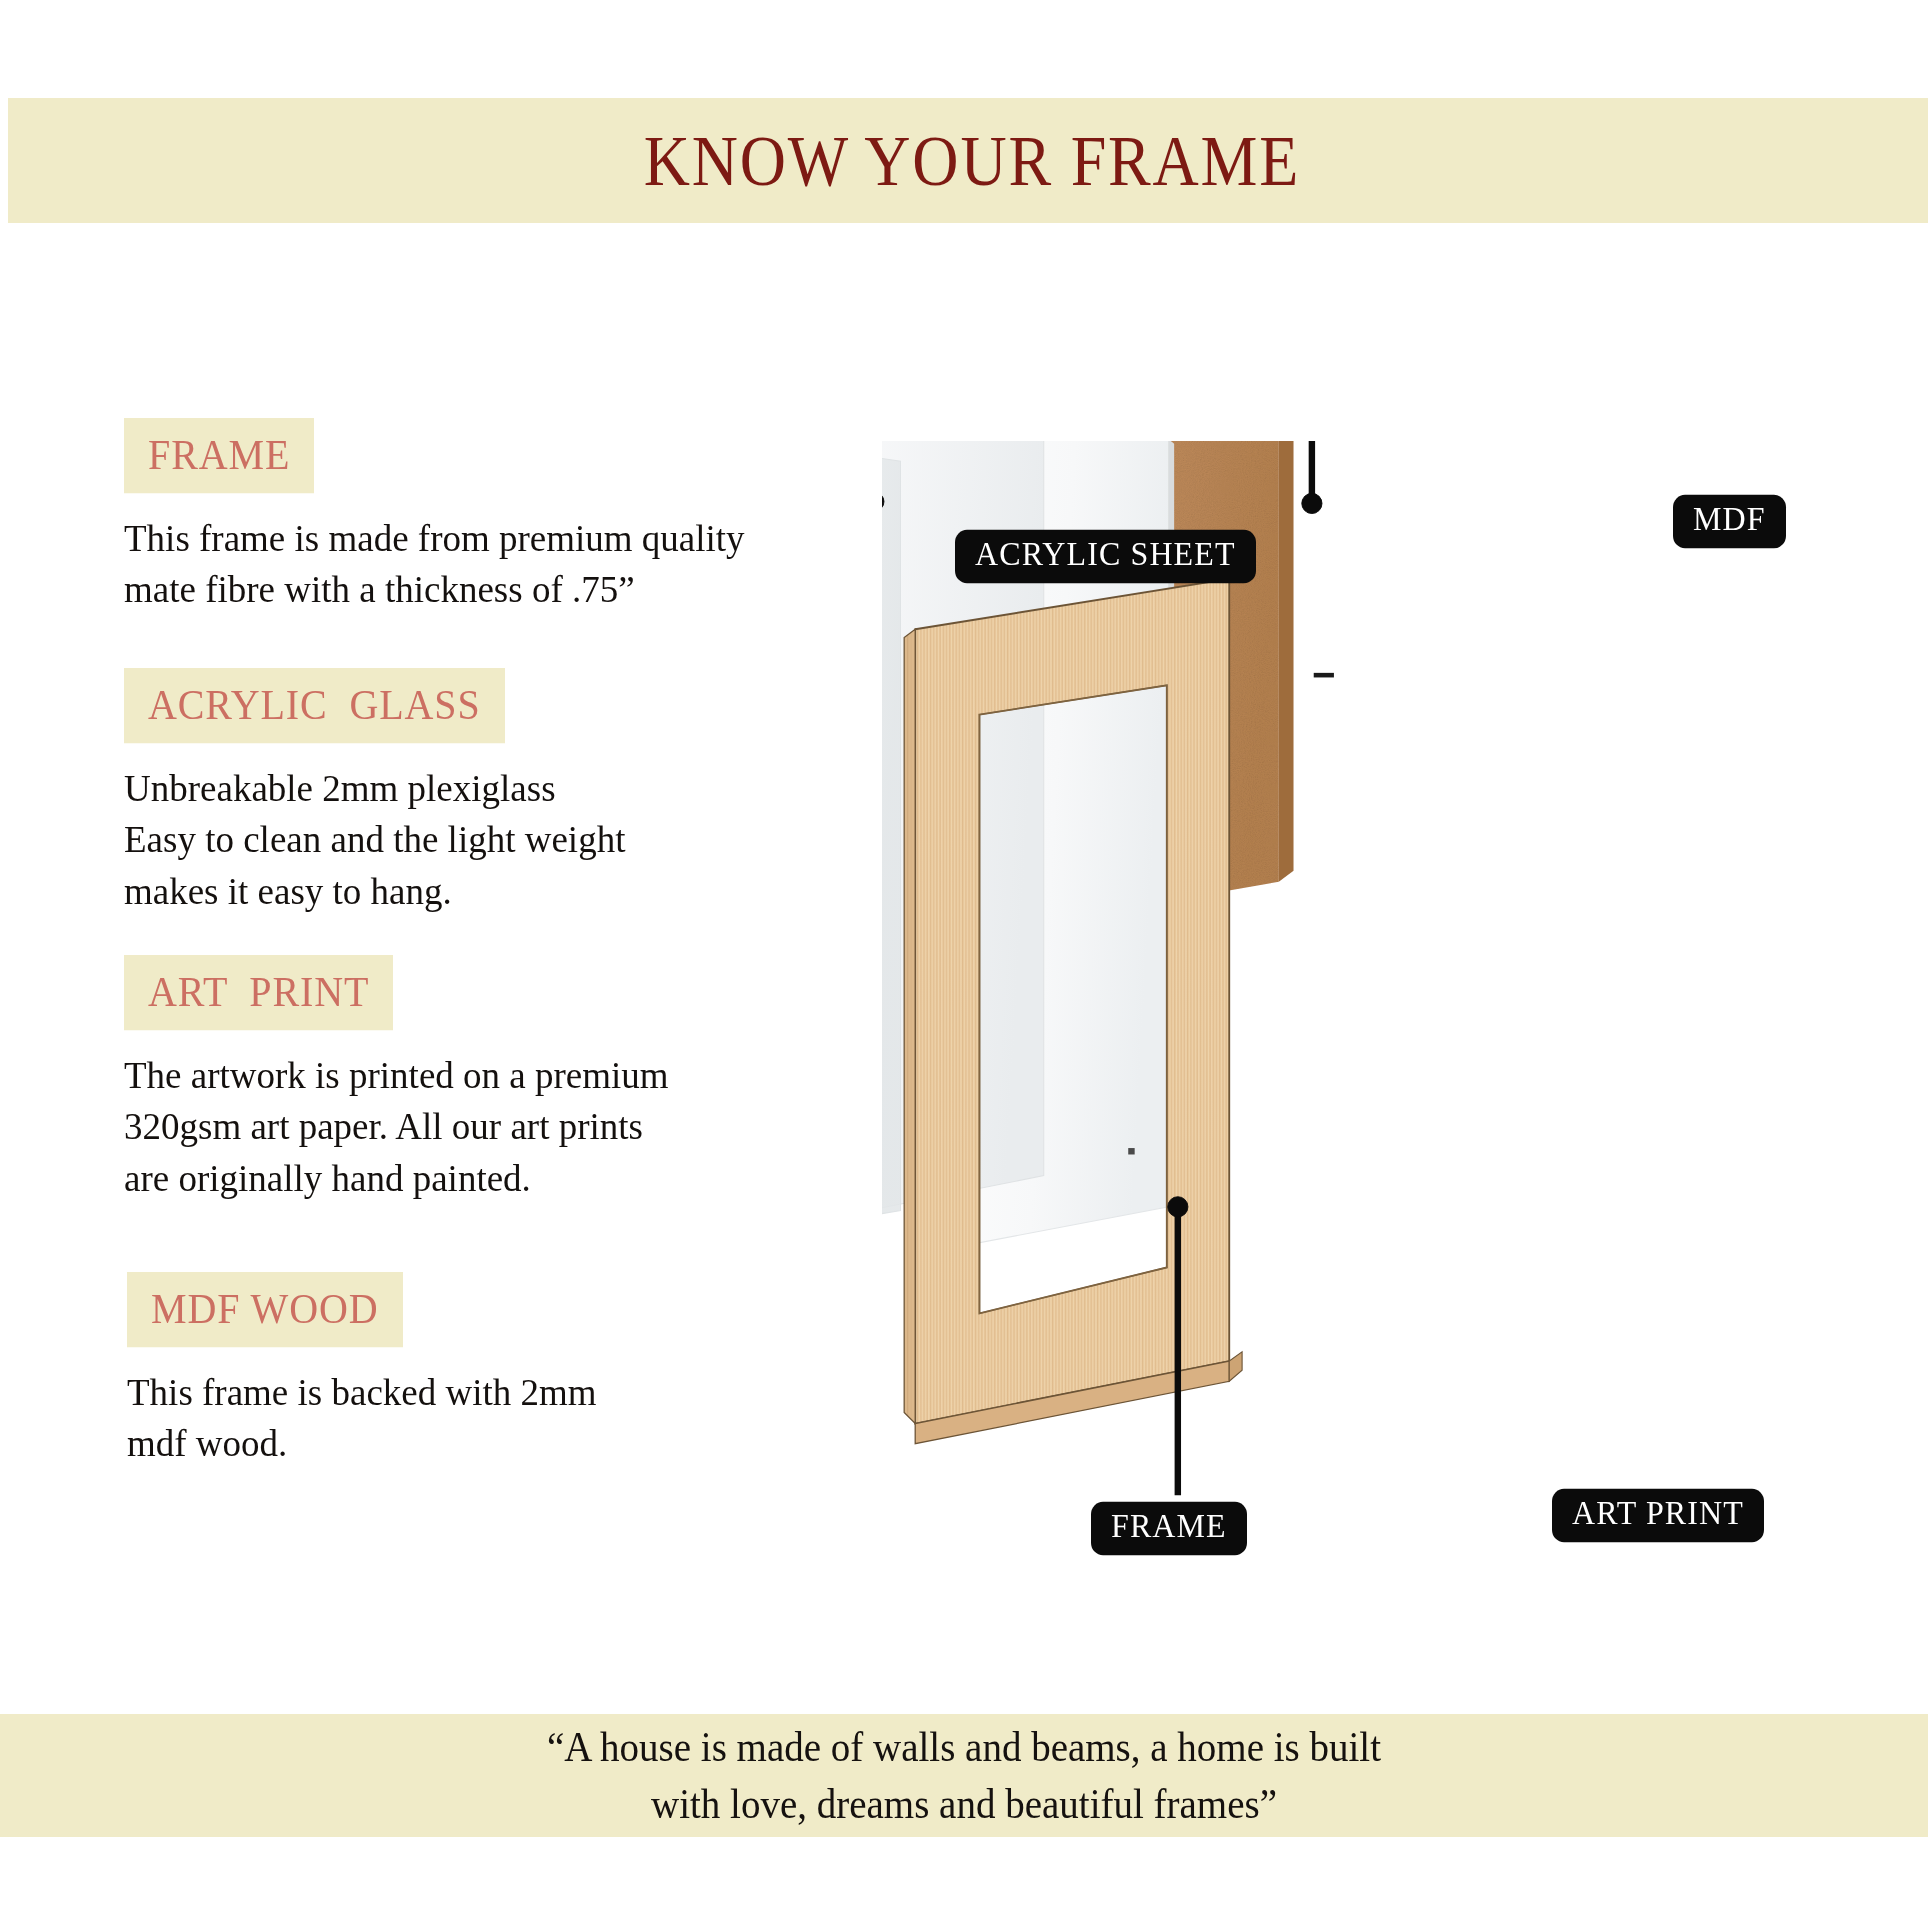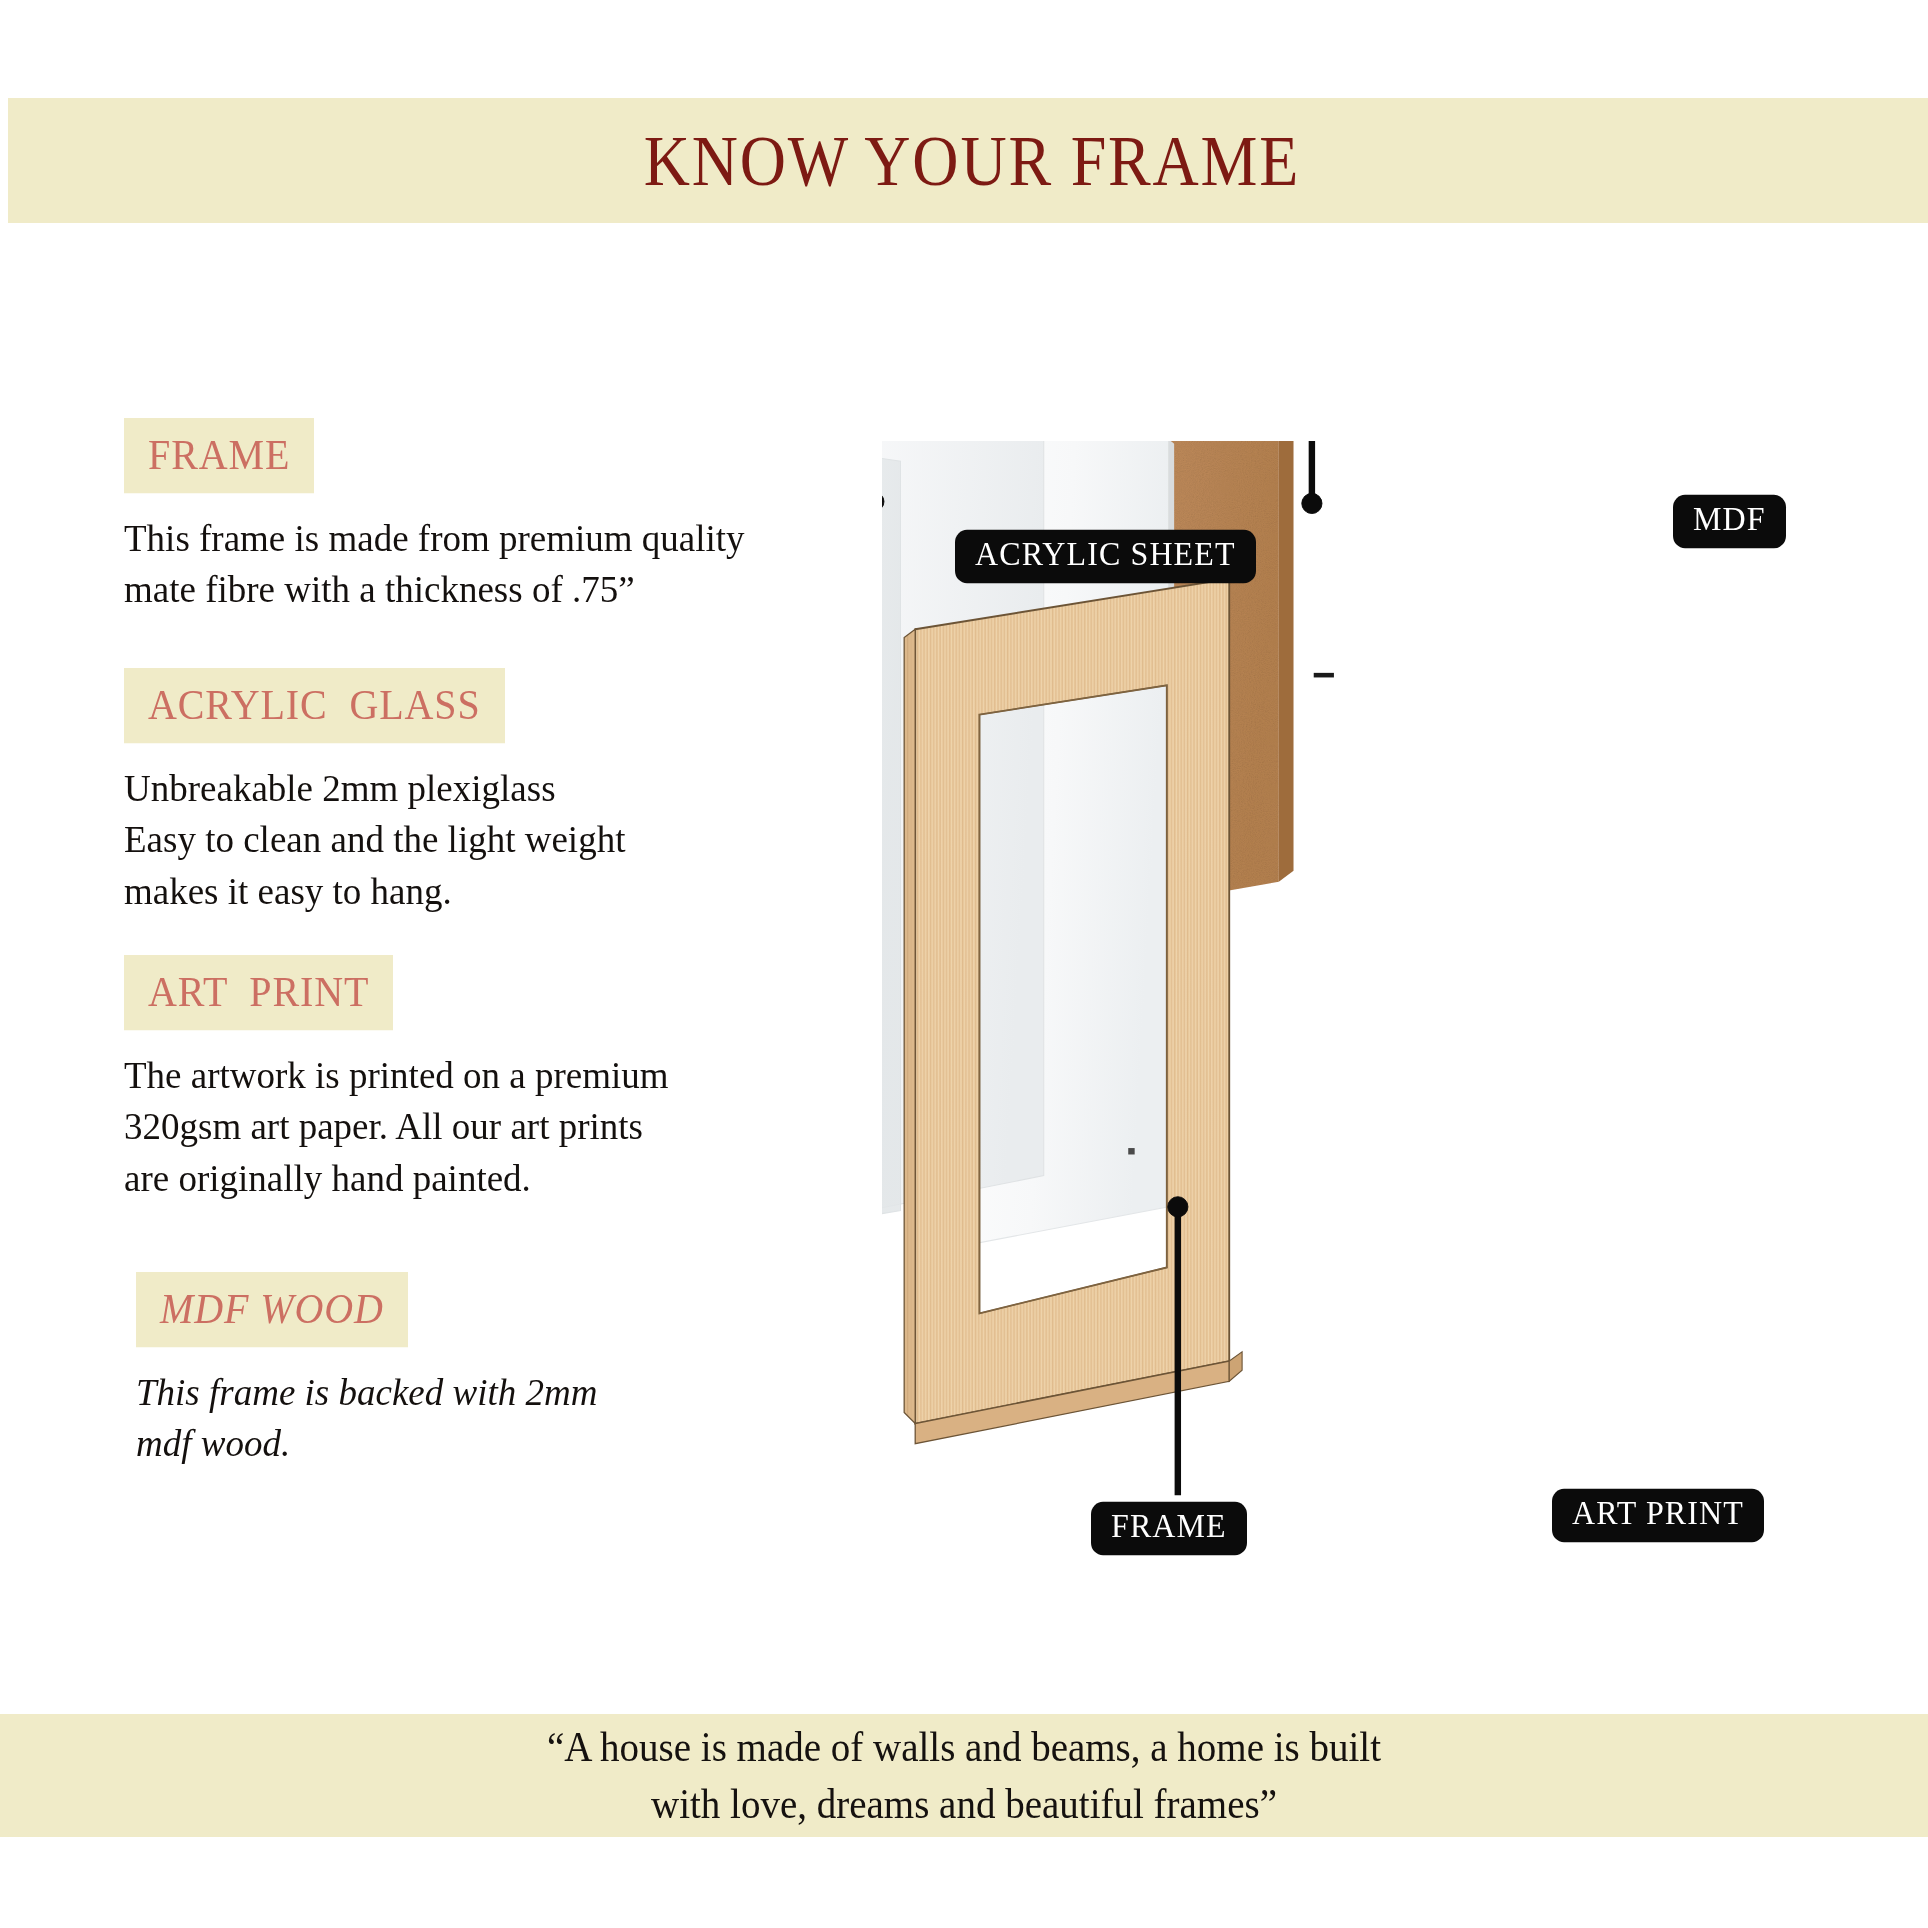--- a/index.html
+++ b/index.html
@@ -66,21 +66,21 @@
     color: #14100e;
     white-space: pre-line;
     transform: scaleY(1.05);
     transform-origin: left top;
   }
 
   
   #sec-frame       { position:absolute; top: 0px;    left: 0; }
   #sec-acrylic     { position:absolute; top: 234px;  left: 0; margin-top: 16px; }
   #sec-artprint    { position:absolute; top: 537px;  left: 0; }
-  #sec-mdf         { position:absolute; top: 854px;  left: 12px; font-style: italic; }
+  #sec-mdf         { position:absolute; top: 854px;  left: 3px; }
   #sec-acrylic .section-heading { margin-left: 0px; }
 
   
   .footer-band {
     position: absolute;
     left: 0;
     top: 1714px;
     width: 1928px;
     height: 123px;
     background: #f0ebc8;

